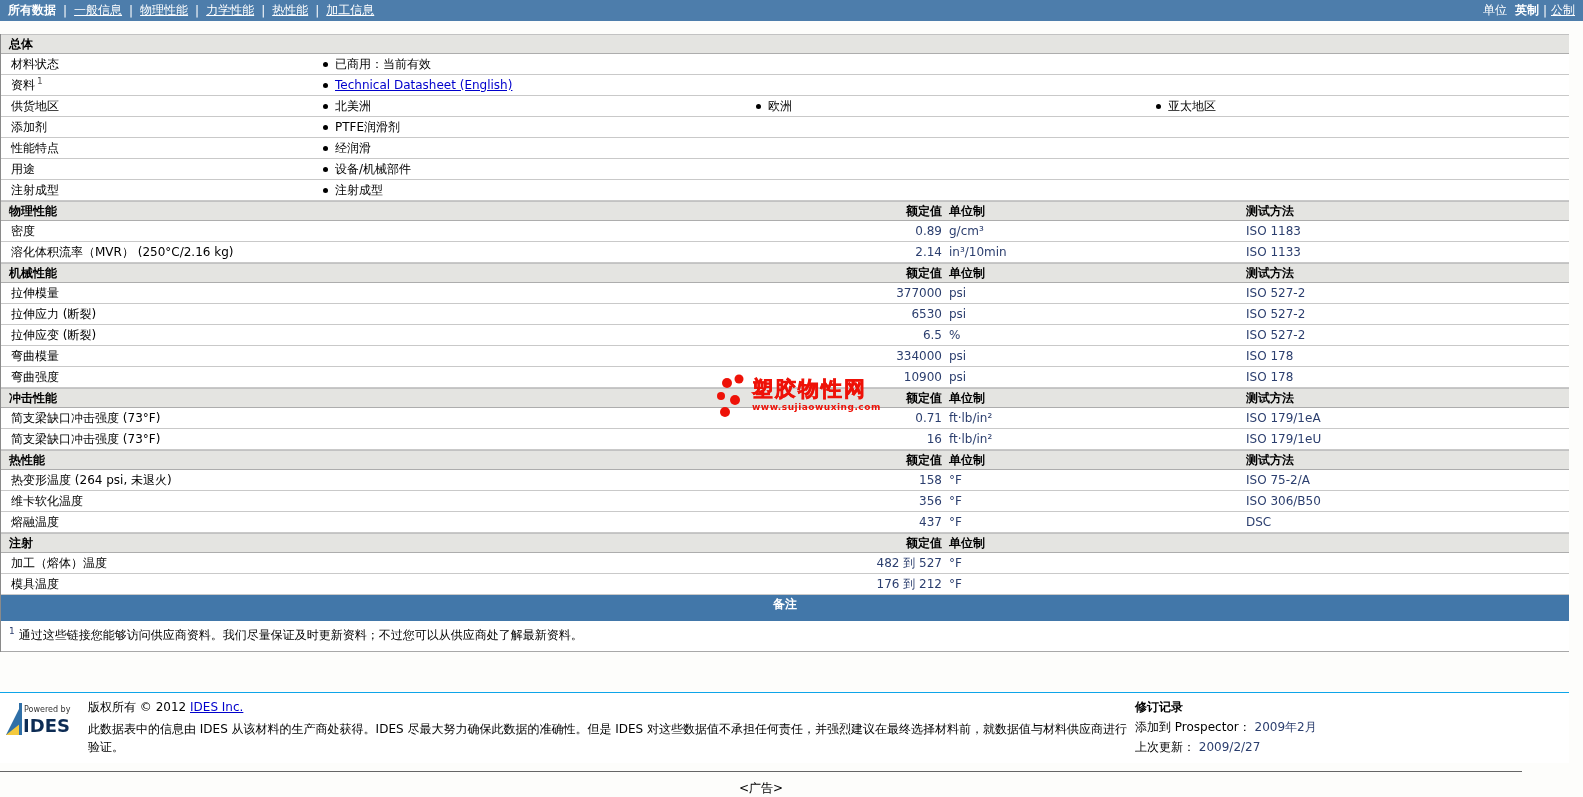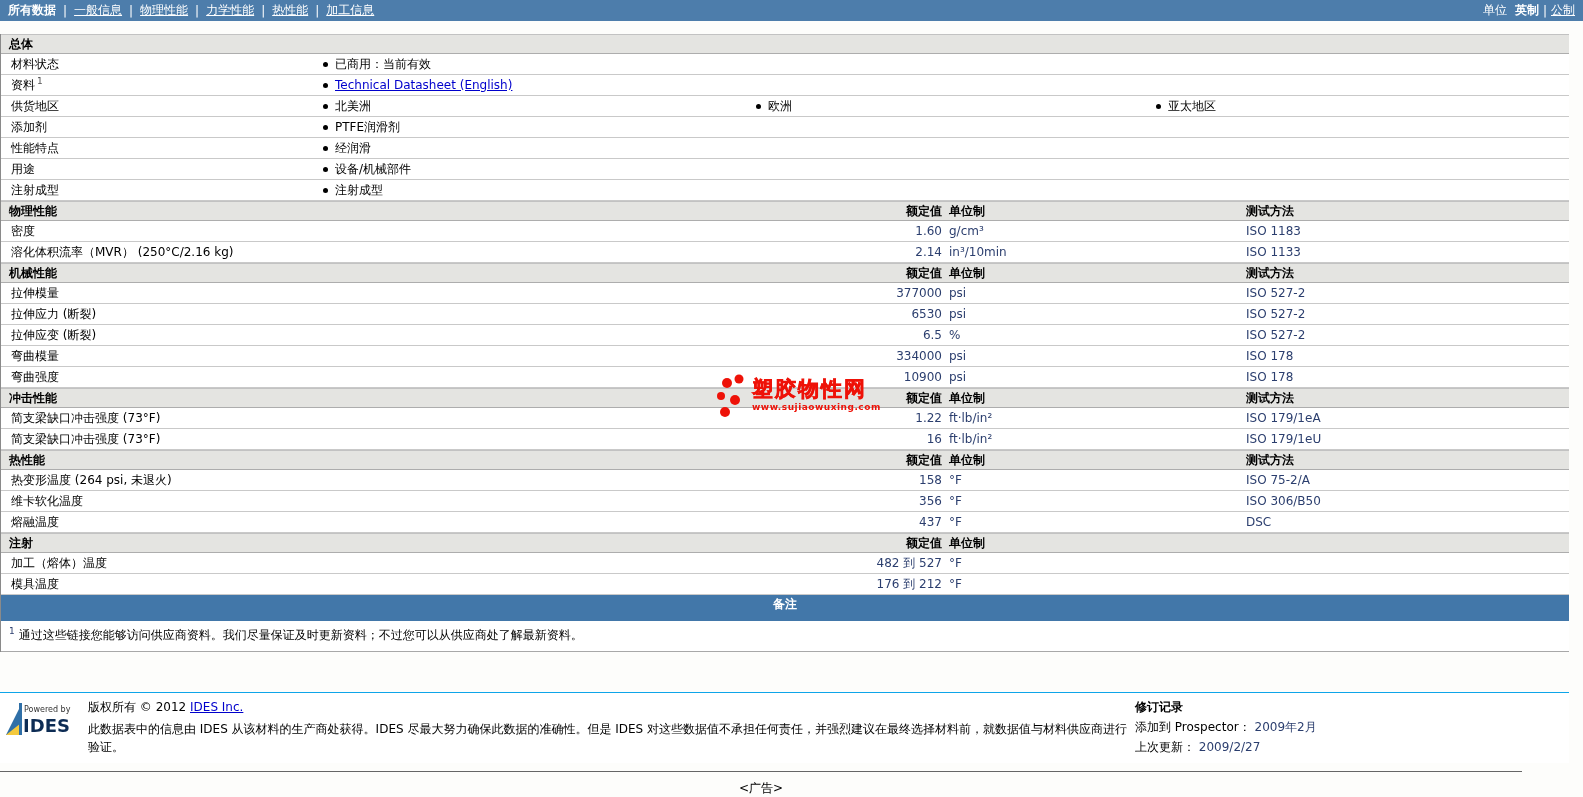--- a/index.html
+++ b/index.html
@@ -190,21 +190,21 @@
     </div>
 
     <div class="phead">
       <div class="h-title">物理性能</div>
       <div class="h-val">额定值</div>
       <div class="h-unit">单位制</div>
       <div>测试方法</div>
     </div>
     <div class="prow">
       <div class="lbl">密度</div>
-      <div class="val">1.60</div>
+      <div class="val">0.89</div>
       <div class="unit">g/cm³</div>
       <div class="test">ISO 1183</div>
     </div>
     <div class="prow">
       <div class="lbl">溶化体积流率（MVR） (250°C/2.16 kg)</div>
       <div class="val">2.14</div>
       <div class="unit">in³/10min</div>
       <div class="test">ISO 1133</div>
     </div>
 
@@ -246,21 +246,21 @@
     </div>
 
     <div class="phead">
       <div class="h-title">冲击性能</div>
       <div class="h-val">额定值</div>
       <div class="h-unit">单位制</div>
       <div>测试方法</div>
     </div>
     <div class="prow">
       <div class="lbl">简支梁缺口冲击强度 (73°F)</div>
-      <div class="val">1.22</div>
+      <div class="val">0.71</div>
       <div class="unit">ft·lb/in²</div>
       <div class="test">ISO 179/1eA</div>
     </div>
     <div class="prow">
       <div class="lbl">简支梁缺口冲击强度 (73°F)</div>
       <div class="val">16</div>
       <div class="unit">ft·lb/in²</div>
       <div class="test">ISO 179/1eU</div>
     </div>
 

